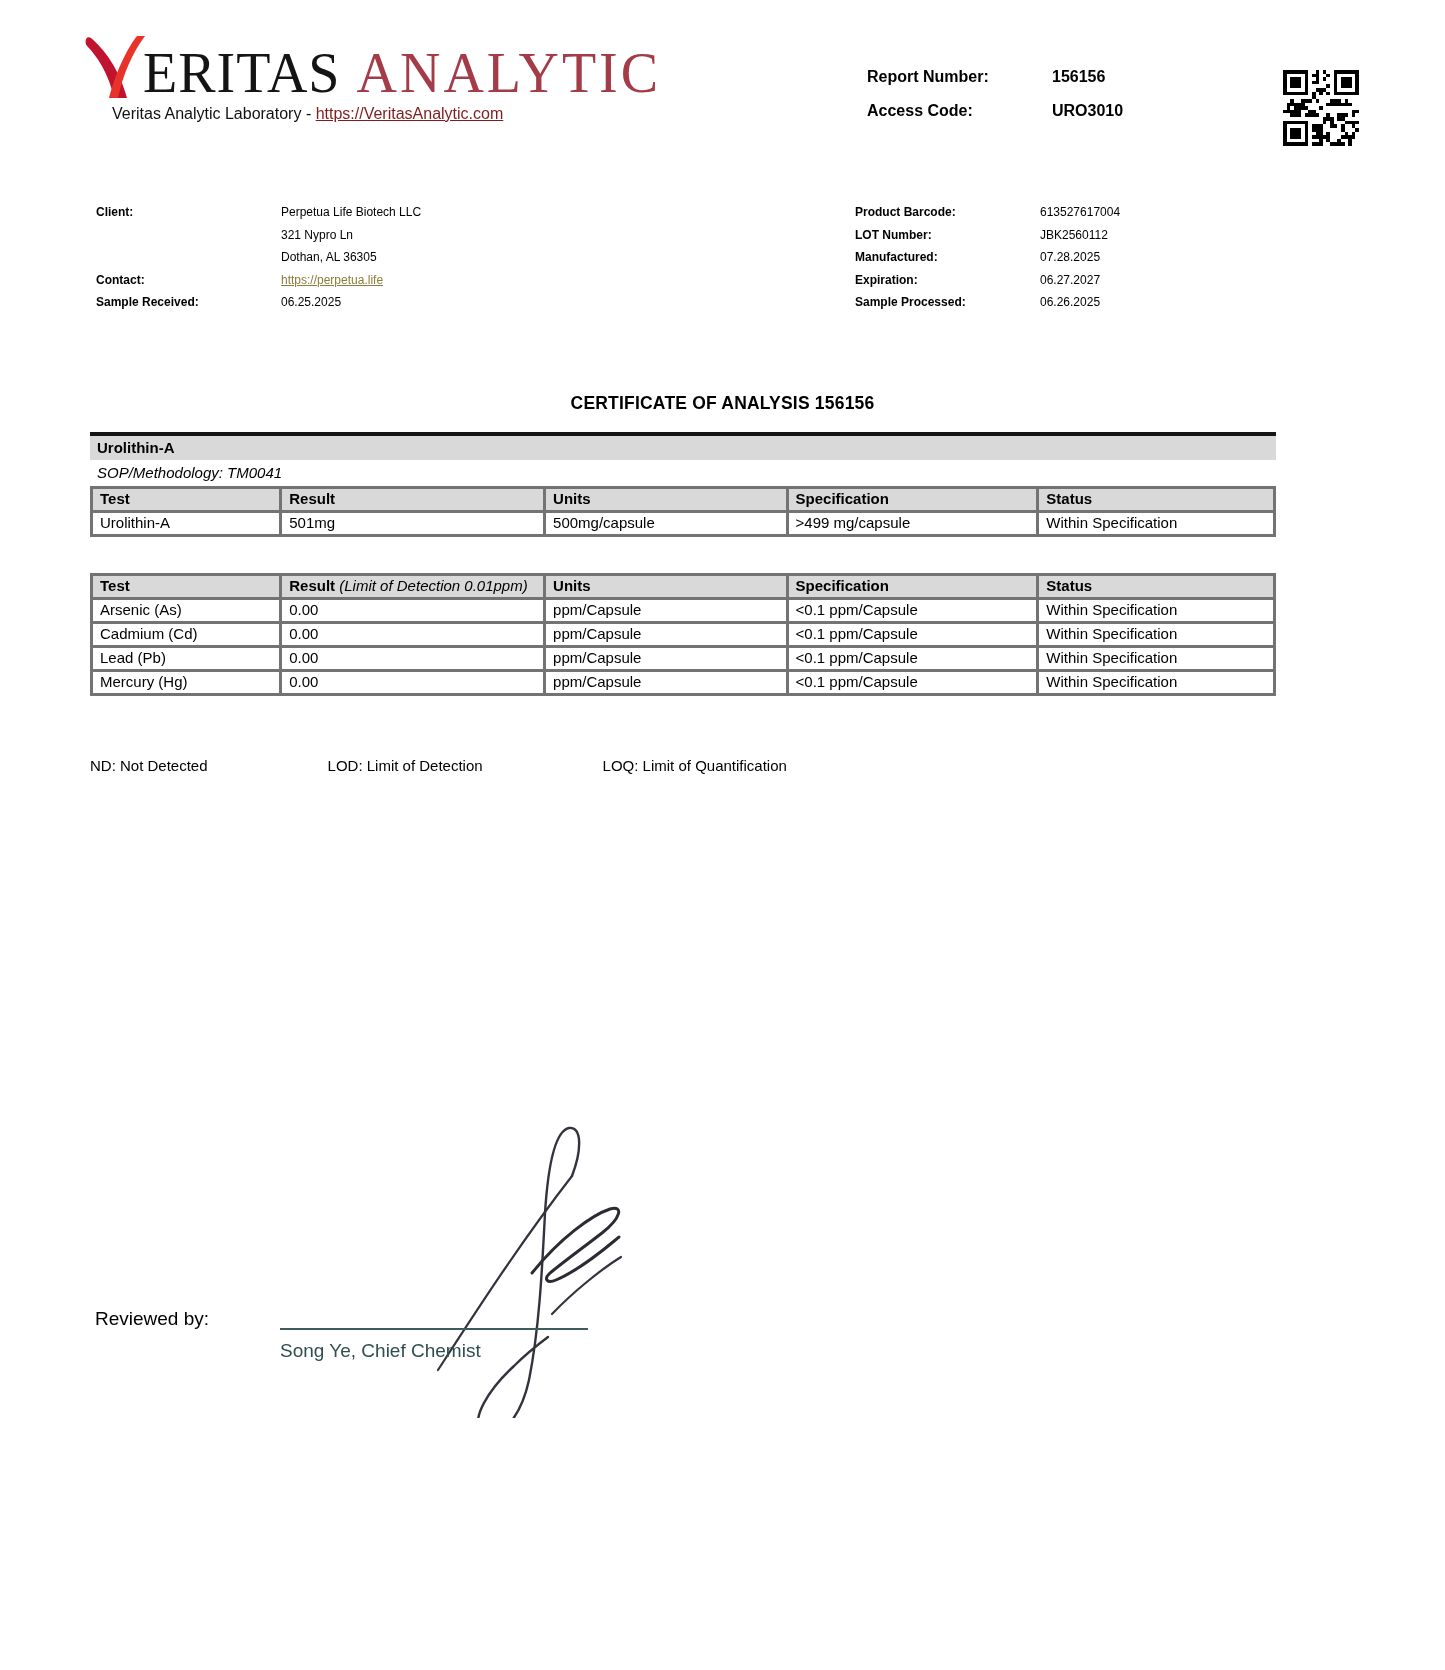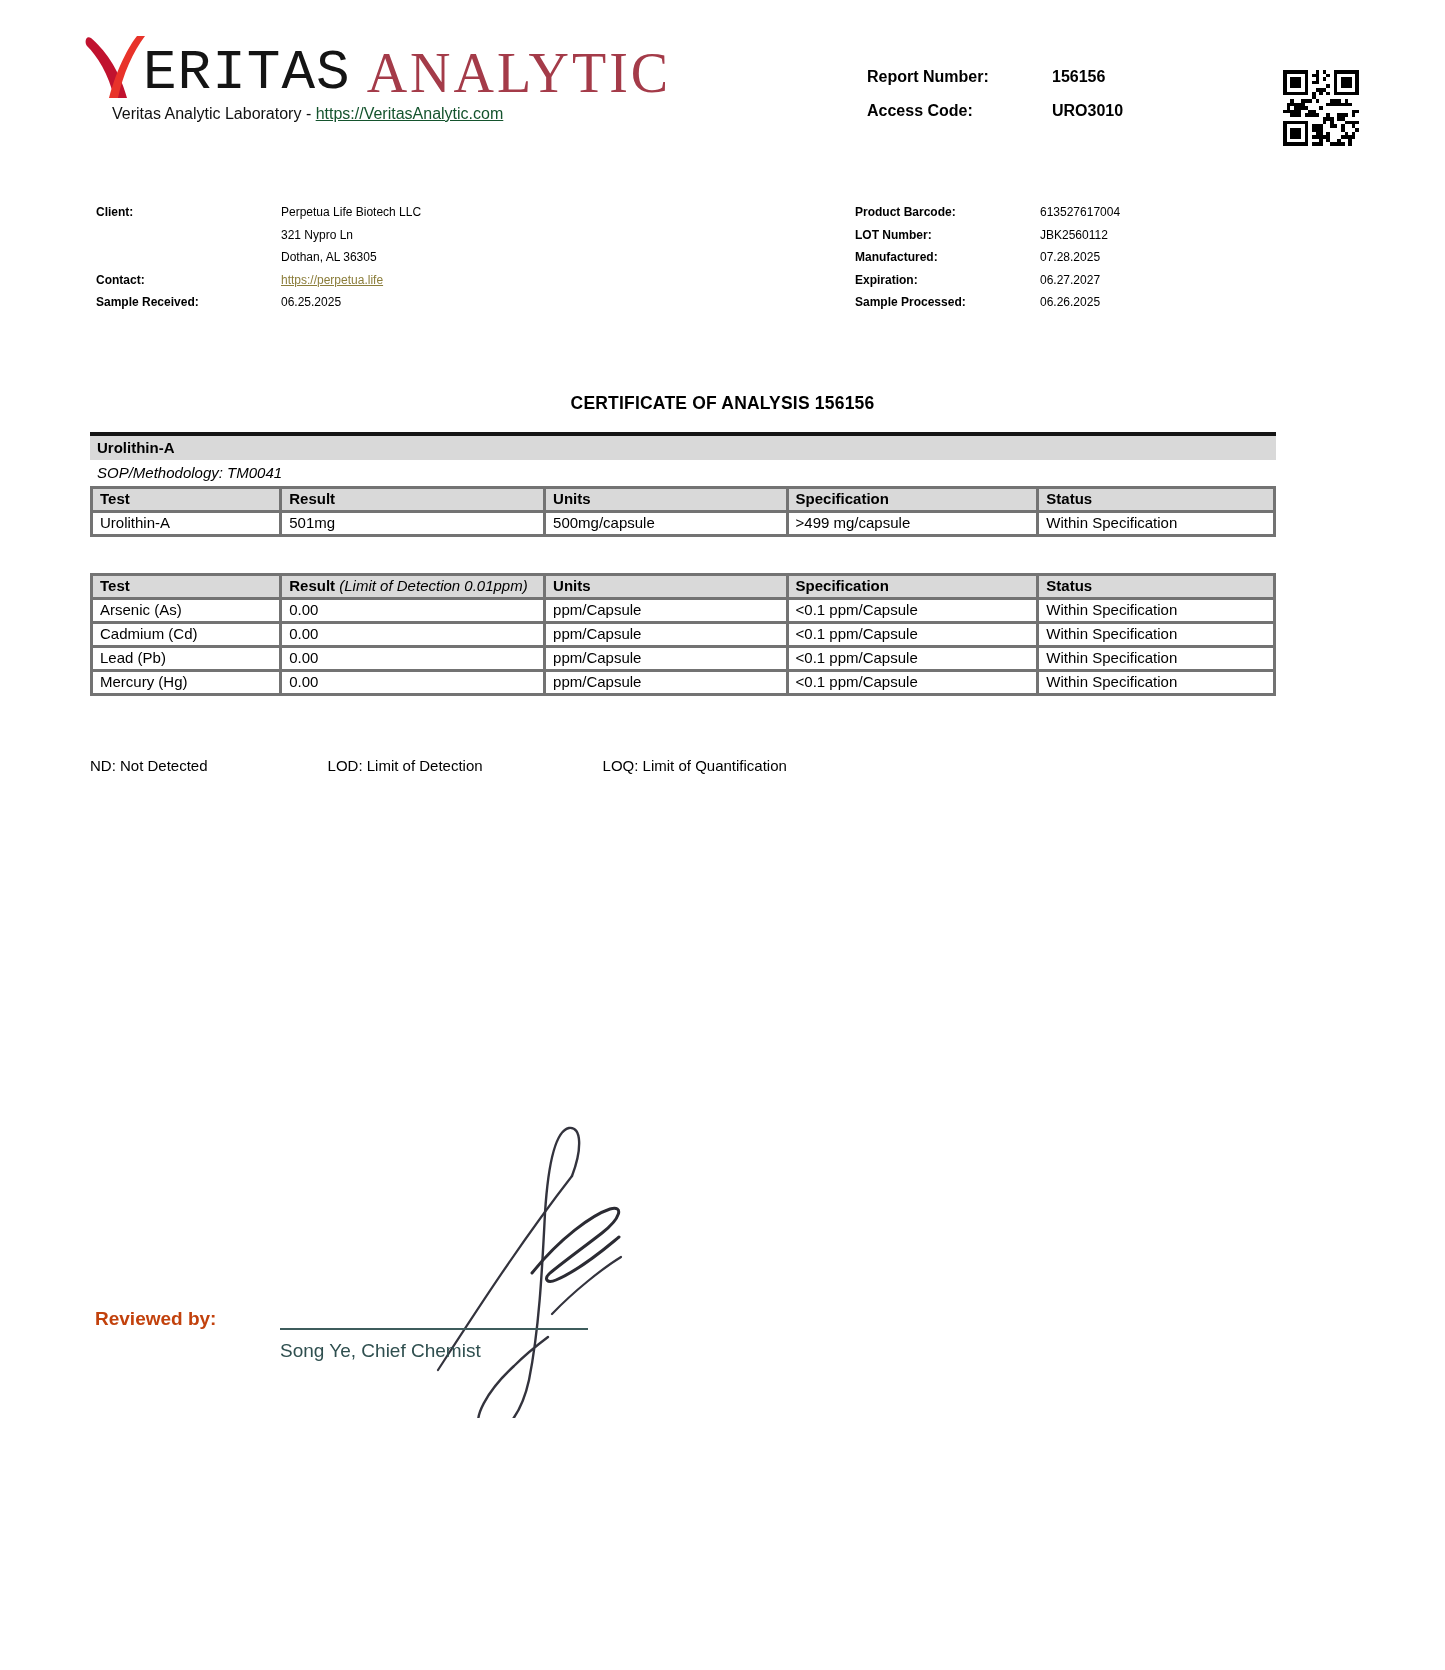--- a/index.html
+++ b/index.html
@@ -9,30 +9,30 @@
     font-family: "Liberation Sans", sans-serif;
     color: #000;
   }
   .page { position: relative; width: 1445px; height: 1670px; background: #fff; overflow: hidden; }
 
   
   .logo-block { position: absolute; left: 85px; top: 34px; }
   .logo-line { display: flex; align-items: flex-end; }
   .logo-vmark { width: 64px; height: 66px; margin-right: -6px; }
   .logo-eritas {
-    font-family: Liberation Mono, monospace;
+    font-family: Liberation Serif, serif;
     font-size: 56px; line-height: 0.95; letter-spacing: 1px; color: #141414;
   }
   .logo-analytic {
     font-family: "Liberation Serif", serif;
     font-size: 56px; line-height: 0.95; letter-spacing: 3px; color: #A43B49;
     margin-left: 16px;
   }
   .tagline { position: absolute; left: 112px; top: 105px; font-size: 16px; color: #111; }
-  .tagline a { color: #14532d; text-decoration: underline; }
+  .tagline a { color: #7f1d1d; text-decoration: underline; }
 
   .report-info { position: absolute; left: 855px; top: 68px; font-size: 16px; }
   .ri-row { display: flex; margin-bottom: 16px; margin-left: 12px; }
   .ri-label { width: 185px; font-weight: bold; }
   .ri-value { font-weight: bold; }
 
   .qr-wrap { position: absolute; left: 1283px; top: 70px; width: 76px; height: 76px; }
 
   
   .info-left, .info-right {
@@ -69,21 +69,21 @@
   .result-note { font-style: italic; font-weight: normal; }
 
   .legend {
     position: absolute; left: 90px; top: 757px; width: 1186px;
     display: flex; gap: 120px;
     font-size: 15px;
   }
 
   
   .sig-ink { position: absolute; left: 420px; top: 1118px; width: 210px; height: 300px; }
-  .reviewed-label { position: absolute; left: 95px; top: 1308px; font-size: 19px; color: #c2410c; font-weight: bold; }
+  .reviewed-label { position: absolute; left: 95px; top: 1308px; font-size: 19px; color: #000000; }
   .sig-line { position: absolute; left: 280px; top: 1294px; width: 308px; height: 36px; border-bottom: 2px solid #3E5C5C; }
   .signer { position: absolute; left: 280px; top: 1340px; font-size: 19px; color: #2F4F4F; }
 </style>
 </head>
 <body>
 
 <div class="page">
 
   <div class="logo-block">
     <div class="logo-line">

